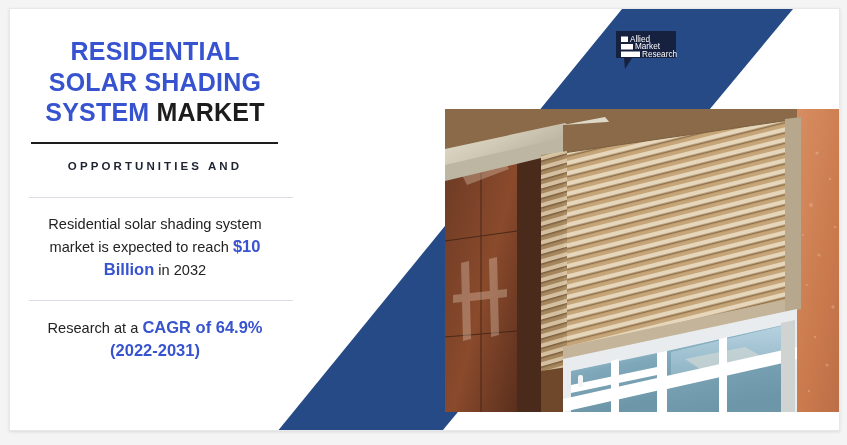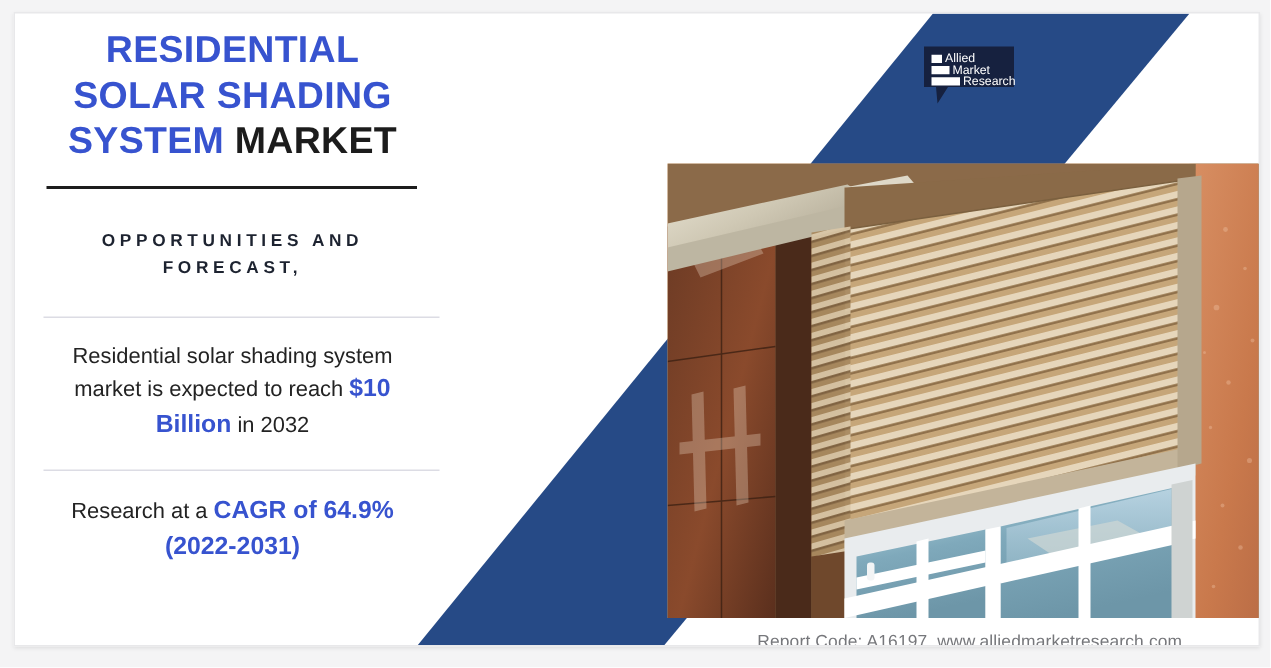--- a/index.html
+++ b/index.html
@@ -36,21 +36,21 @@
     left:435px;top:100px;
     width:403px;height:303px;
     overflow:hidden;
     background:#b98b5e;
   }
   .photo svg{display:block;width:403px;height:303px;}
 
   
   .left-col{
     position:absolute;
-    left:0px;top:3px;
+    left:0px;top:21px;
     width:290px;
   }
 
   .title{
     margin:0;
     padding:6px 18px 0 18px;
     text-align:center;
     font-size:25px;
     line-height:1.22;
     font-weight:bold;
@@ -60,21 +60,21 @@
   .title .hl{color:#3753cf;}
 
   .rule-dark{
     width:247px;
     height:0;
     margin:14px auto 0 21px;
     border-top:2px solid #1d1d1d;
   }
 
   .subtitle{
-    margin:26px 0 0 0;
+    margin:13px 0 0 0;
     padding:0 22px;
     text-align:center;
     font-size:11.5px;
     font-weight:bold;
     line-height:1.62;
     letter-spacing:3.1px;
     color:#1d2330;
   }
 
   .rule-light{
@@ -270,32 +270,30 @@
 
       <h1 class="title">
         <span class="hl">RESIDENTIAL SOLAR SHADING SYSTEM</span>
         <span>MARKET</span>
       </h1>
 
       <div class="rule-dark"></div>
 
       <div class="subtitle">
         <div>OPPORTUNITIES AND</div>
-        <div>FORECAST,</div>
       </div>
 
       <div class="rule-light r1"></div>
 
       <p class="stat s1">
         <span>Residential solar shading system market is expected to reach </span><span class="hl">$10 Billion</span><span> in 2032</span>
       </p>
 
       <div class="rule-light r2"></div>
 
       <p class="stat s2">
         <span>Research at a </span><span class="hl">CAGR of 64.9% (2022-2031)</span>
       </p>
     </div>
 
-    <div class="footer">Report Code: A16197, www.alliedmarketresearch.com</div>
 
   </div>
 </div>
 
 </body></html>

